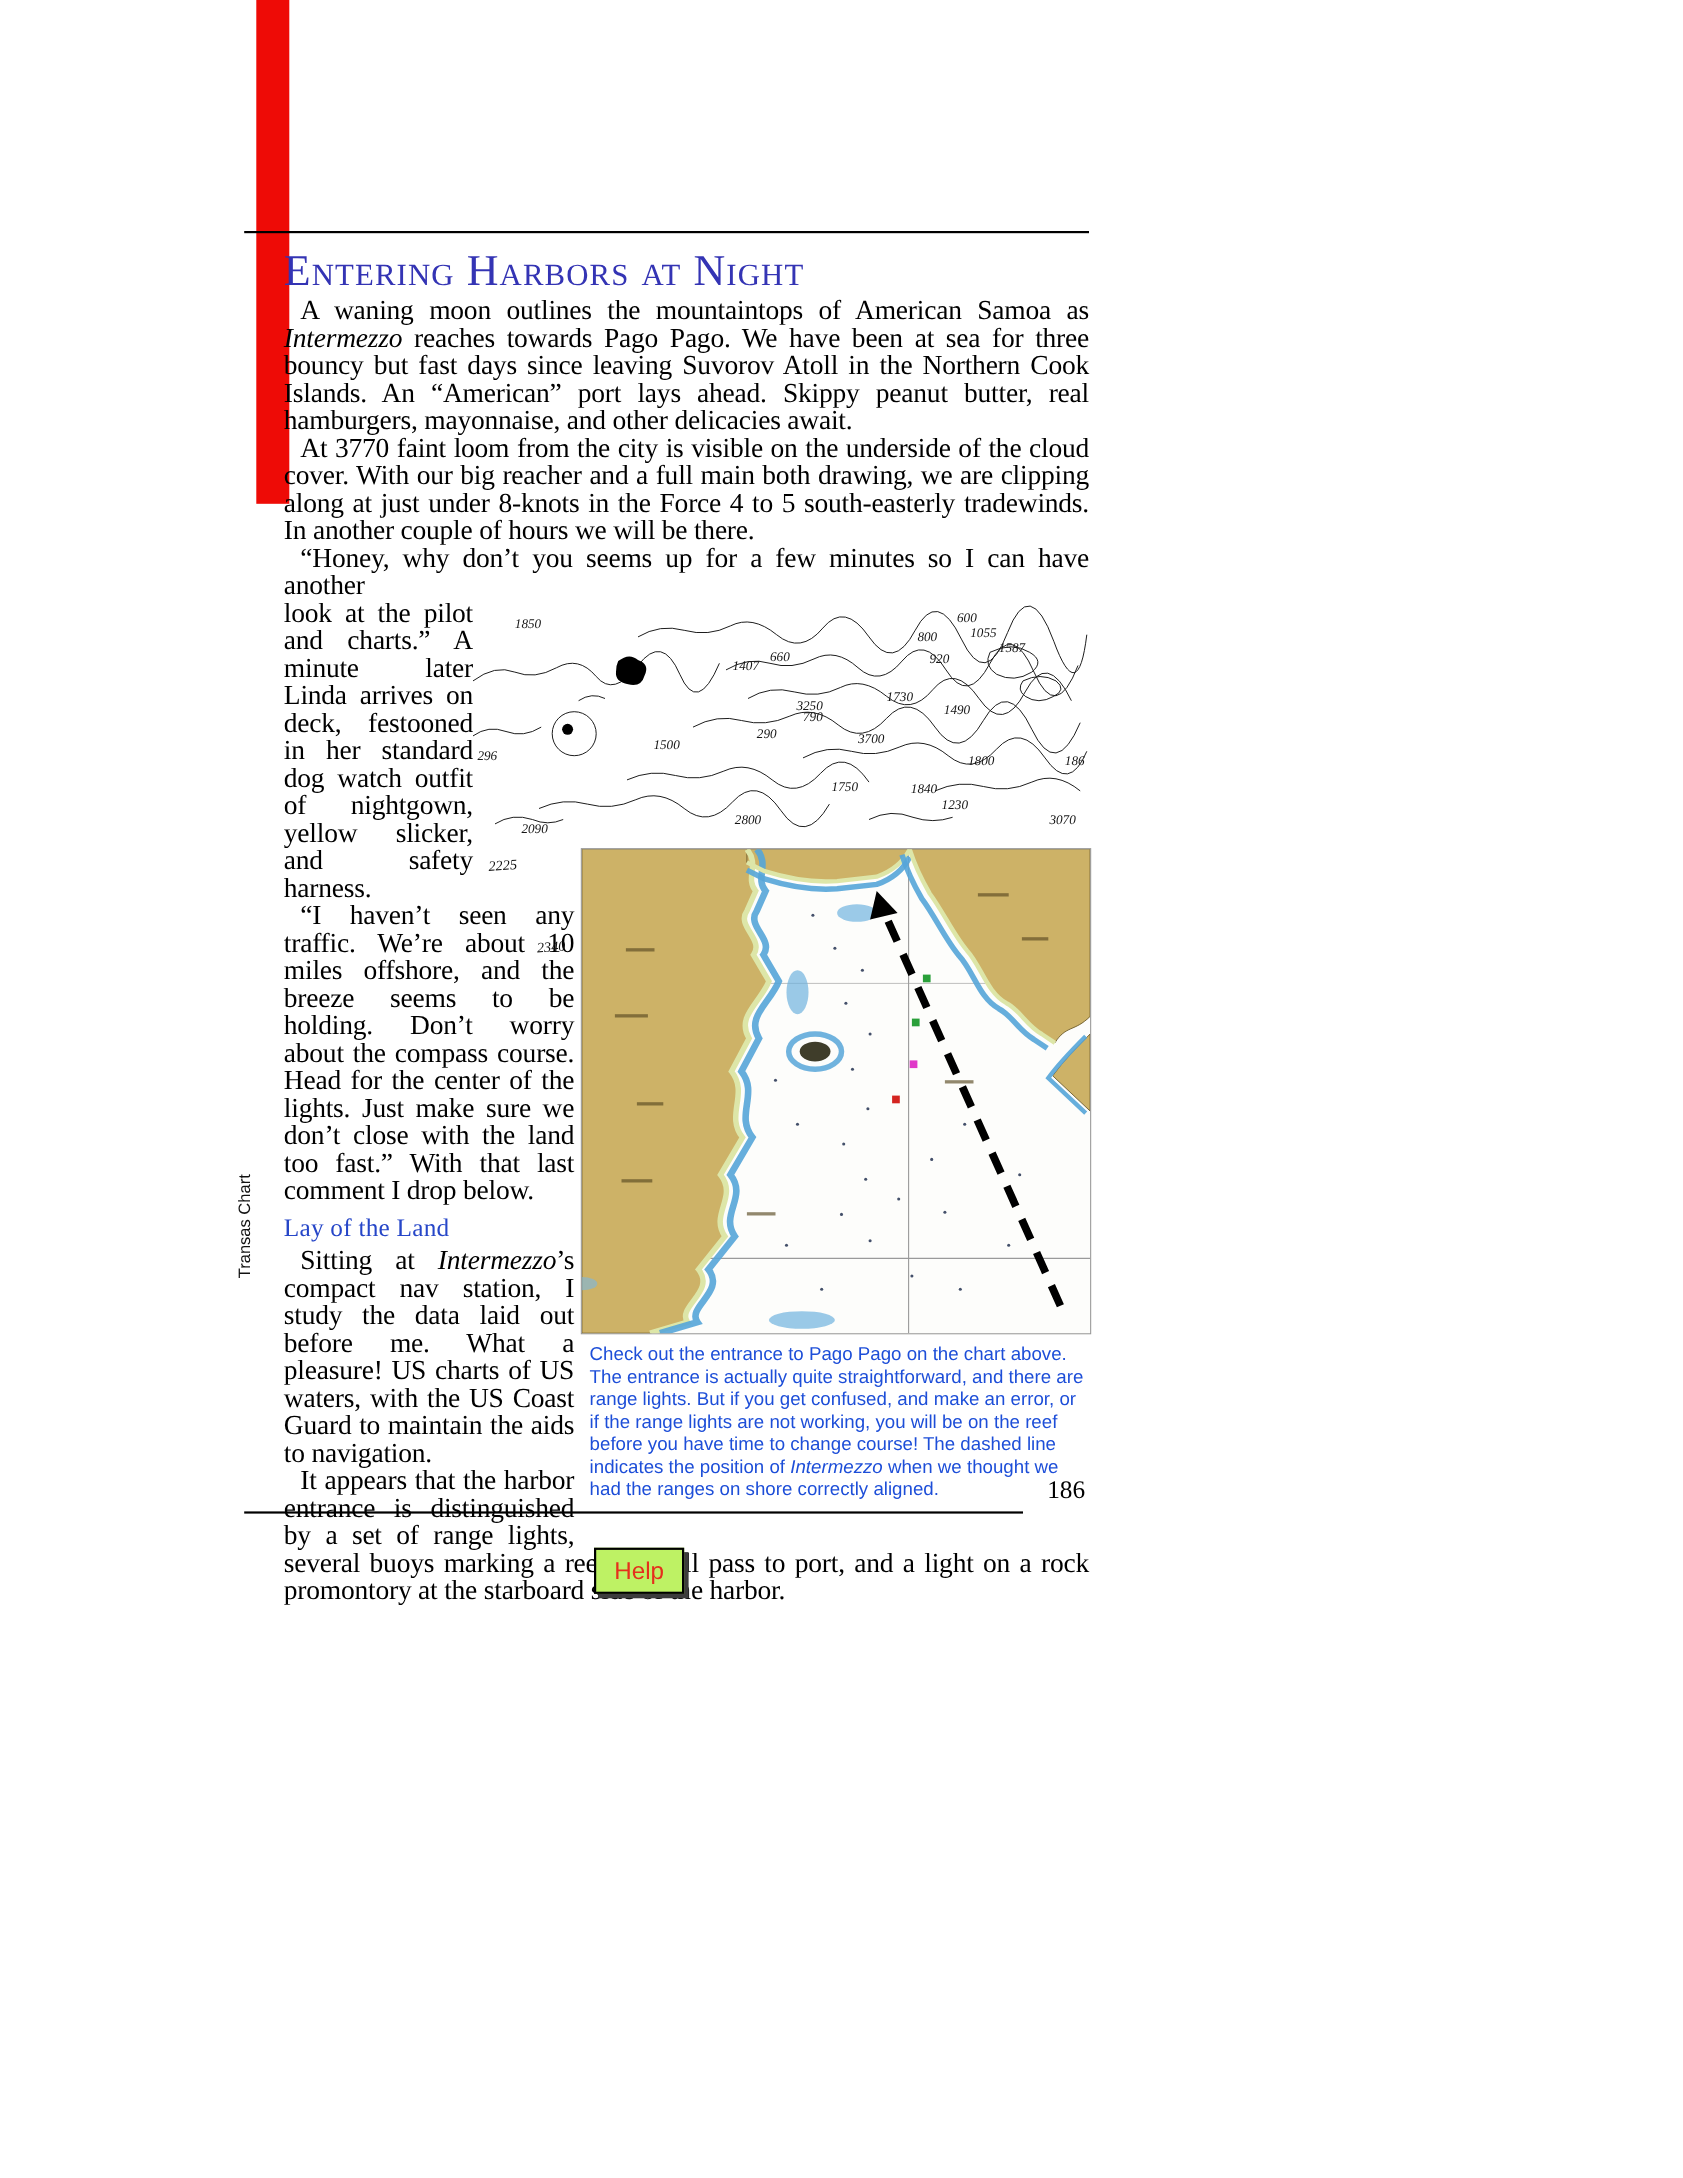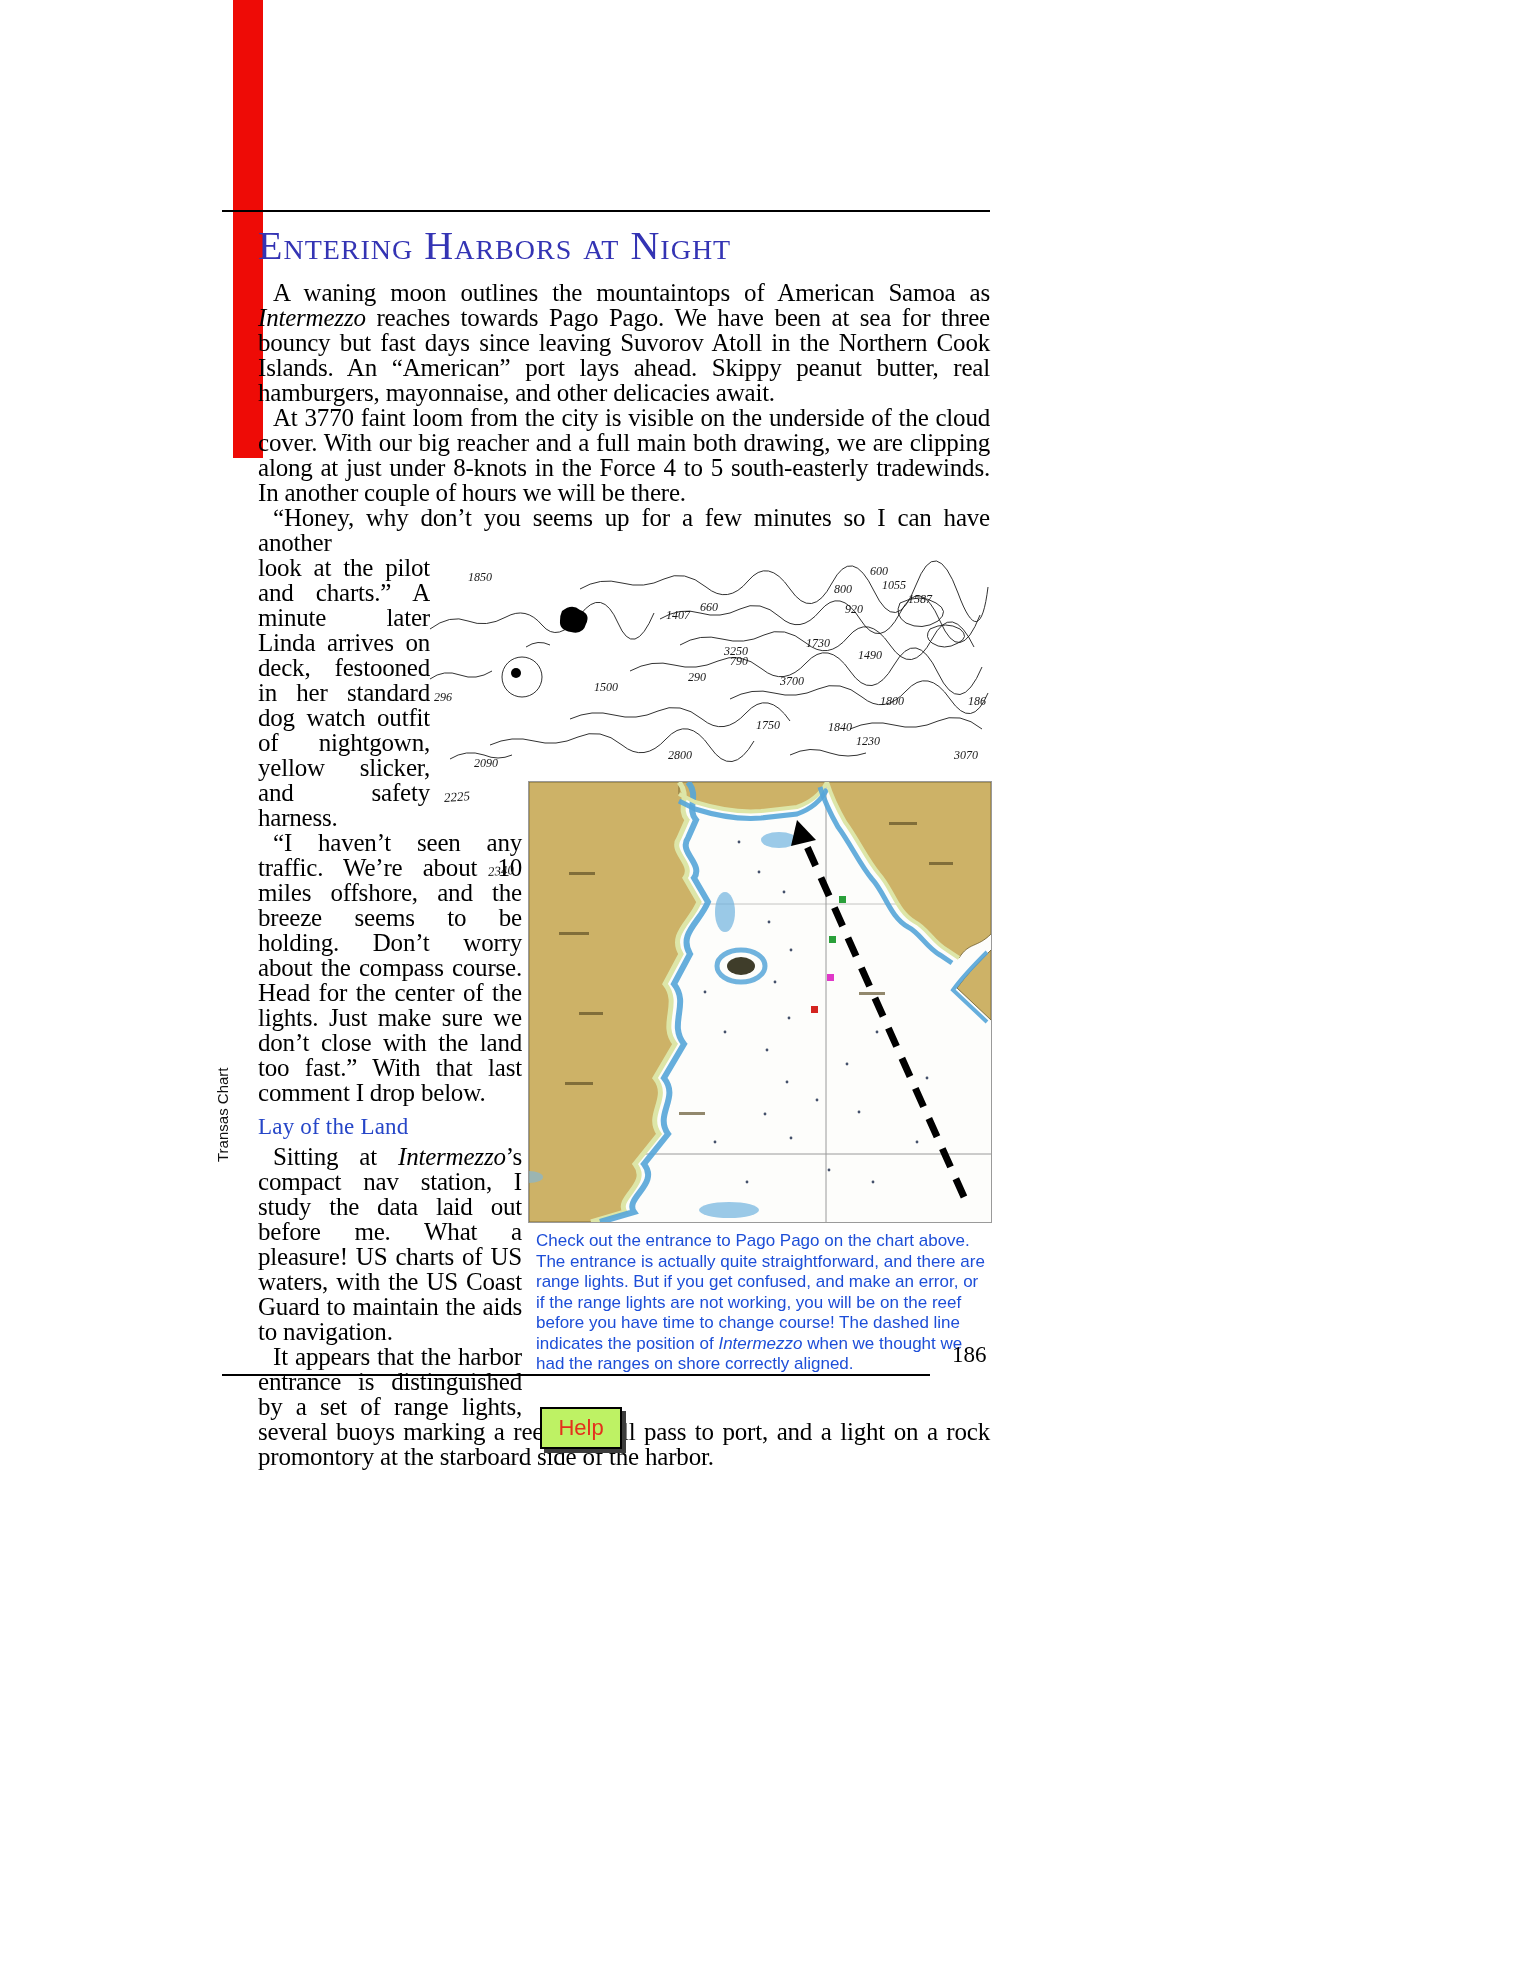--- a/index.html
+++ b/index.html
@@ -11,21 +11,21 @@
   .top-rule{position:absolute;left:222px;top:210px;width:768px;height:2px;background:#000;}
   .bottom-rule{position:absolute;left:222px;top:1374px;width:708px;height:2px;background:#000;}
   .page-number{position:absolute;left:952px;top:1342px;font-size:23px;color:#000;}
   .margin-label{
     position:absolute;left:214px;top:1162px;width:160px;
     transform:rotate(-90deg);transform-origin:0 0;
     font-family:"Liberation Sans","DejaVu Sans",sans-serif;font-size:15px;color:#111;
   }
   .content{position:absolute;left:258px;top:224px;width:732px;}
   h1.title{
-    margin:0 0 12px 0;font-weight:normal;font-variant:small-caps;
+    margin:0 0 2px 0;font-weight:normal;font-variant:small-caps;
     font-size:40px;line-height:1.1;color:#3434b4;letter-spacing:1px;
   }
   .content p{
     margin:0;font-size:25px;line-height:25px;letter-spacing:-0.2px;
     text-align:justify;text-indent:15px;color:#000;
   }
   .content p.no-indent{text-indent:0;}
   h2.sub{
     margin:9px 0 4px 0;font-weight:normal;font-size:23px;color:#2646c8;letter-spacing:0.2px;
   }

